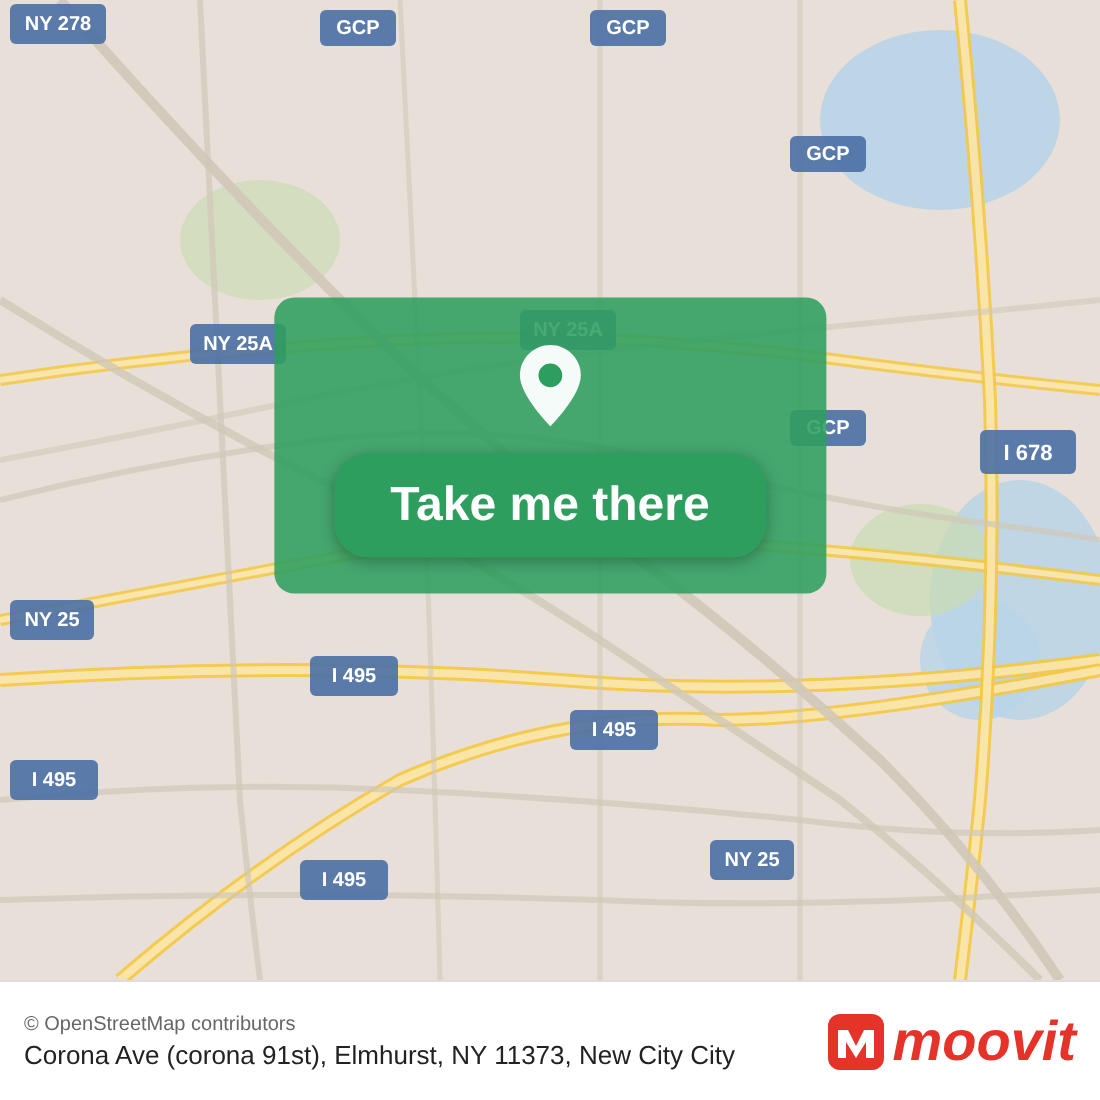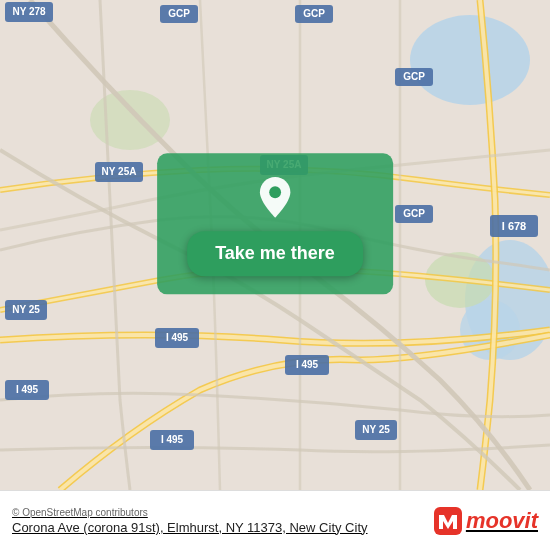--- a/index.html
+++ b/index.html
@@ -32,38 +32,37 @@
       height: 44px;
       margin-bottom: 4px;
     }
 
     #take-me-there-btn {
       background-color: #2e9e5e;
       color: white;
       border: none;
       border-radius: 17px;
       padding: 12px 28px;
-      font-size: 18px;
+      font-size: 24px;
       font-weight: 600;
       cursor: pointer;
       white-space: nowrap;
       box-shadow: 0 2px 8px rgba(0,0,0,0.3);
     }
 
     
     #bottom-bar {
       width: 550px;
       height: 60px;
       background: white;
       display: flex;
       align-items: center;
       justify-content: space-between;
       padding: 0 12px;
       border-top: 1px solid #ddd;
-      text-decoration: underline;
     }
 
     #bottom-left {
       display: flex;
       flex-direction: column;
       gap: 2px;
     }
 
     #attribution {
       font-size: 10px;
@@ -76,21 +75,21 @@
       font-weight: 400;
     }
 
     #moovit-logo {
       display: flex;
       align-items: center;
       gap: 4px;
     }
 
     #moovit-text {
-      font-size: 22px;
+      font-size: 28px;
       font-weight: 700;
       color: #e63329;
       font-style: italic;
     }
 
     #moovit-icon {
       width: 28px;
       height: 28px;
     }
 

